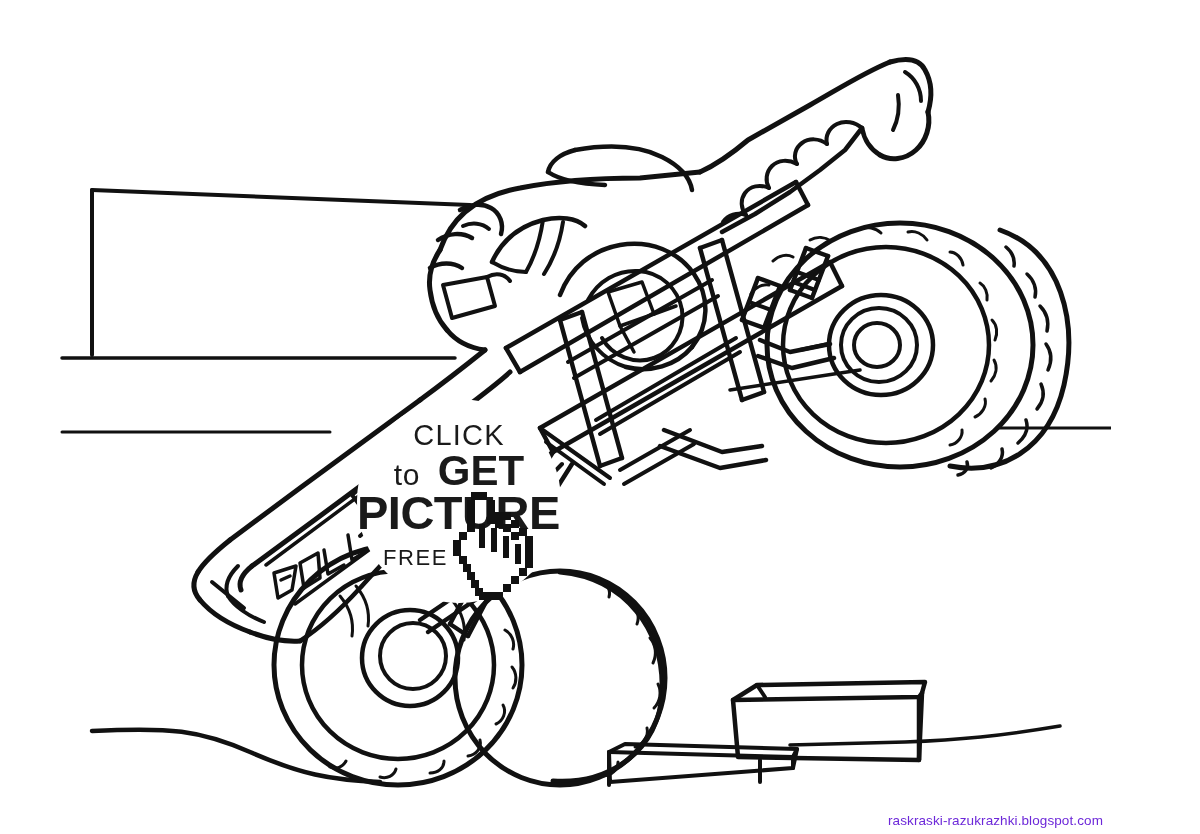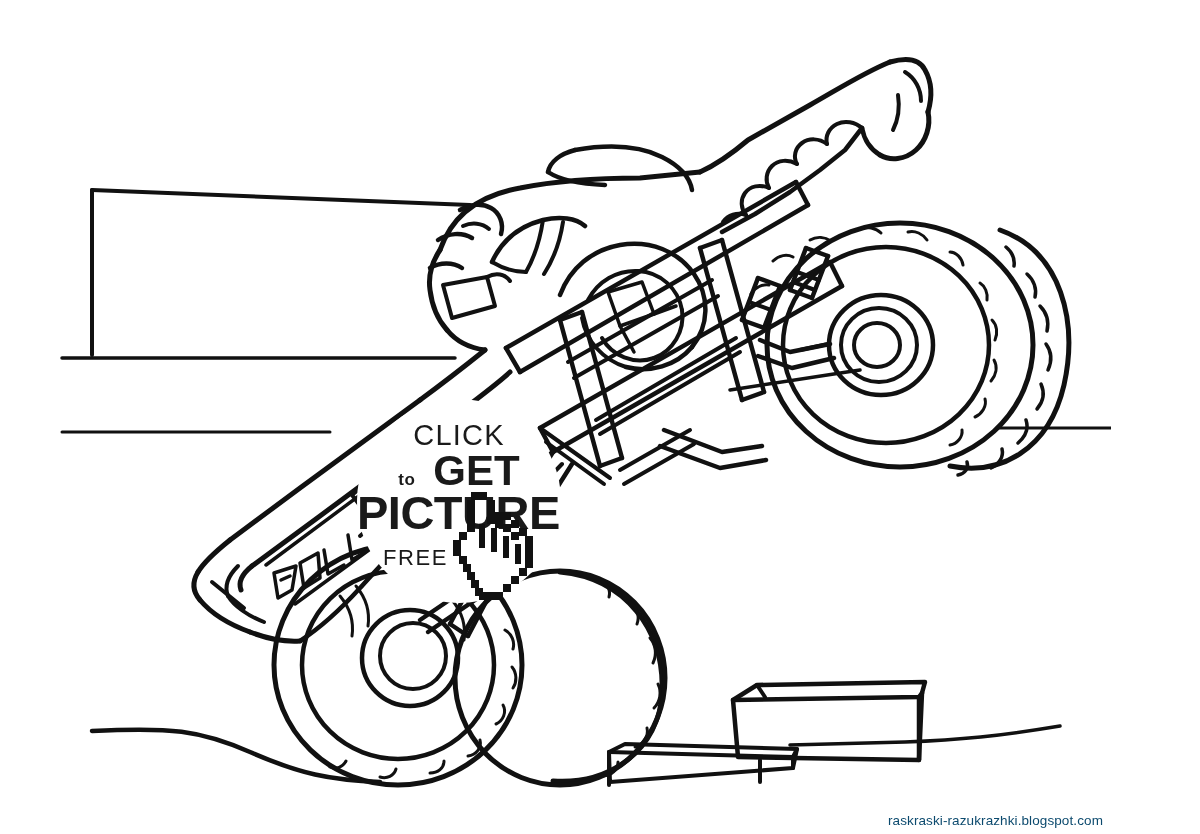--- a/index.html
+++ b/index.html
@@ -69,22 +69,22 @@
     line-height: 1;
   }
   .line-get {
     position: absolute;
     left: 0; right: 0;
     top: 51px;
     line-height: 1;
     white-space: nowrap;
   }
   .line-get .to {
-    font-size: 17px;
-    font-weight: 700;
+    font-size: 30px;
+    font-weight: 400;
     letter-spacing: 0.5px;
     vertical-align: baseline;
   }
   .line-get .get {
     font-size: 42px;
     font-weight: 700;
     letter-spacing: 0px;
     margin-left: 18px;
   }
   .line-picture {
@@ -113,21 +113,21 @@
     height: 110px;
     pointer-events: none;
   }
 
   
   #watermark {
     position: absolute;
     right: 8px;
     bottom: 6px;
     font-size: 13.5px;
-    color: #0c4a6e;
+    color: #6d28d9;
     letter-spacing: 0.1px;
     white-space: nowrap;
     user-select: none;
   }
 </style>
 </head>
 <body>
 
 <div id="page">
 

